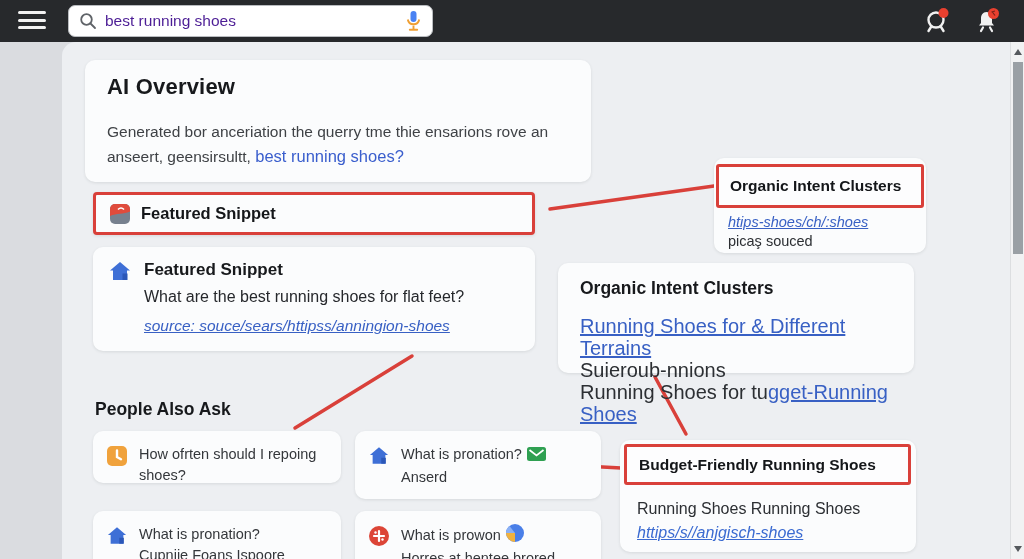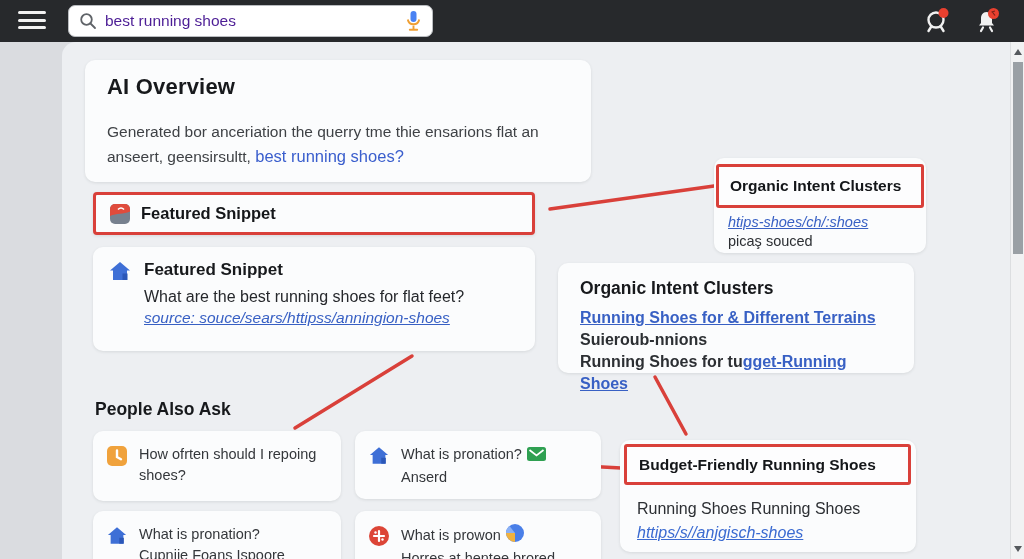--- a/index.html
+++ b/index.html
@@ -37,42 +37,42 @@
   .ai-body .link-blue { text-decoration:none; font-size:16.5px;margin-top:12px; }
 
   .fs-annot { left:93px; top:192px; width:442px; height:43px; border:3px solid #d9403a; border-radius:4px; display:flex; align-items:center; padding:0 14px; gap:11px; }
   .fs-annot-label { font-size:16.5px; font-weight:bold; color:#141619; }
 
   .fs-card { left:93px; top:247px; width:442px; height:104px; padding:13px 16px; }
   .fs-head { display:flex; align-items:flex-start; gap:13px; }
   .fs-title { font-size:17px; font-weight:bold; color:#17191c; }
   .fs-body { margin-left:35px; margin-top:7px; }
   .fs-question { font-size:16px; color:#26282c; }
-  .fs-source { display:inline-block; margin-top:3px; font-size:15.5px; font-style:italic; text-decoration:underline; color:#3860c4; cursor:pointer; }
+  .fs-source { display:inline-block; margin-top:11px; font-size:15.5px; font-style:italic; text-decoration:underline; color:#3860c4; cursor:pointer; }
 
   .paa-heading { position:absolute; left:95px; top:399px; font-size:17.5px; font-weight:bold; color:#17191c; z-index:10; }
 
   .paa-card { padding:13px 14px; display:flex; gap:12px; align-items:flex-start; cursor:pointer; }
   .paa-card .txt { font-size:14.5px; line-height:21px; color:#34373b; }
-  .paa1 { left:93px; top:431px; width:248px; height:70px; }
+  .paa1 { left:93px; top:431px; width:248px; height:52px; }
   .paa2 { left:355px; top:431px; width:246px; height:68px; }
   .paa3 { left:93px; top:511px; width:248px; height:72px; }
   .paa4 { left:355px; top:511px; width:246px; height:72px; }
   .inline-ic { display:inline-block; vertical-align:-2px; margin-left:5px; }
 
   .oic-top { left:714px; top:158px; width:212px; height:95px; padding:0; }
   .oic-top-box { position:absolute; left:2px; top:6px; width:208px; height:44px; border:3px solid #d9403a; border-radius:3px; display:flex; align-items:center; padding:0 11px; background:#fdfdfe; }
   .oic-top-title { font-size:15.5px; font-weight:bold; color:#141619; }
   .oic-top-body { position:absolute; left:14px; top:55px; font-size:14.5px; line-height:19px; }
   .oic-top-link { font-style:italic; text-decoration:underline; color:#3860c4; cursor:pointer; }
   .oic-top-caption { color:#2c2f33; }
 
   .oic-card { left:558px; top:263px; width:356px; height:110px; padding:15px 22px; }
   .oic-title { font-size:17.5px; font-weight:bold; color:#17191c; }
-  .oic-lines { margin-top:8px; font-size:16px; line-height:22px; color:#2c2f33;font-weight:bold; }
+  .oic-lines { margin-top:16px; font-size:20px; line-height:22px; color:#2c2f33; }
   .oic-lines .u { text-decoration:underline; color:#3860c4; cursor:pointer; }
 
   .budget-card { left:620px; top:440px; width:296px; height:112px; padding:0; }
   .budget-box { position:absolute; left:4px; top:4px; width:287px; height:41px; border:3px solid #d9403a; border-radius:3px; display:flex; align-items:center; padding:0 12px; background:#fdfdfe; }
   .budget-title { font-size:15.5px; font-weight:bold; color:#141619; }
   .budget-body { position:absolute; left:17px; top:57px; font-size:16px; line-height:24px; color:#2c2f33; }
   .budget-link { font-style:italic; text-decoration:underline; color:#3a6ad1; cursor:pointer; }
 </style>
 </head>
 <body>
@@ -125,21 +125,21 @@
         <line x1="11" y1="21.5" x2="9" y2="25" stroke="#f1f1f1" stroke-width="2.2" stroke-linecap="round"></line>
         <line x1="18" y1="21.5" x2="20" y2="25" stroke="#f1f1f1" stroke-width="2.2" stroke-linecap="round"></line>
         <circle cx="21.5" cy="7.5" r="5.5" fill="#e8402f"></circle>
         <path d="M20 5.5 l3 4 M23 5 l-3.5 1" stroke="#7b2218" stroke-width="1.2" fill="none"></path>
       </svg>
     </div>
   </div>
 
   <div class="card ai-card">
     <div class="ai-title">AI Overview</div>
-    <div class="ai-body"><span>Generated bor anceriation the querry tme thie ensarions flat an anseert, geensirsultt, </span><span class="link-blue">best running shoes?</span></div>
+    <div class="ai-body"><span>Generated bor anceriation the querry tme thie ensarions rove an anseert, geensirsultt, </span><span class="link-blue">best running shoes?</span></div>
   </div>
 
   <div class="card fs-annot">
     <span style="display:flex;">
       <svg width="20" height="20" viewBox="0 0 20 20">
         <clipPath id="rsq">
             <rect width="20" height="20" rx="5"></rect>
           </clipPath>
         <g clip-path="url(#rsq)">
           <rect width="20" height="20" fill="#77818f"></rect>

